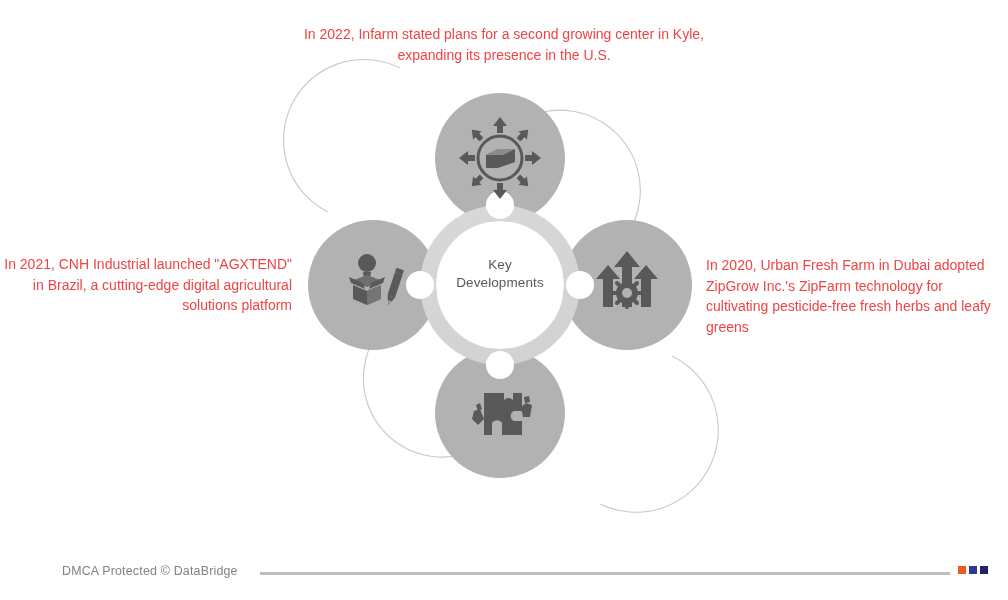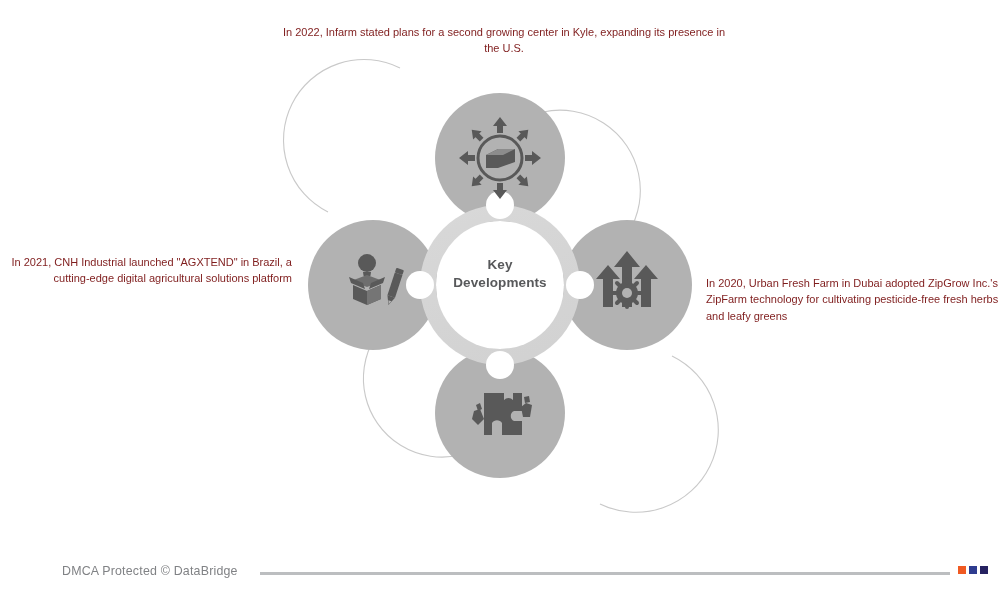--- a/index.html
+++ b/index.html
@@ -39,53 +39,52 @@
   }
 
   
   .hub-label {
     position: absolute;
     left: 140px;
     top: 176px;
     width: 120px;
     text-align: center;
     font-size: 13.5px;
-    font-weight: bold;
+    font-weight: normal;
     line-height: 1.35;
     color: #58595b;
     letter-spacing: .1px;
     pointer-events: none;
   }
   .hub-label .hub-line { display: block; }
 
   
   .caption {
     position: absolute;
-    font-size: 11px;
+    font-size: 14px;
     line-height: 1.48;
-    color: #7f1d1d;
+    color: #ef4444;
   }
   .caption-top {
     left: 276px;
     top: 24px;
     width: 456px;
     text-align: center;
   }
   .caption-left {
     left: 0;
     top: 254px;
     width: 292px;
     text-align: right;
   }
   .caption-right {
     left: 706px;
     top: 255px;
     width: 296px;
     text-align: left;
-    margin-top: 20px;
   }
   .caption-bottom {
     left: 276px;
     top: 484px;
     width: 456px;
     text-align: center;
   }
 
   
   .footer {

